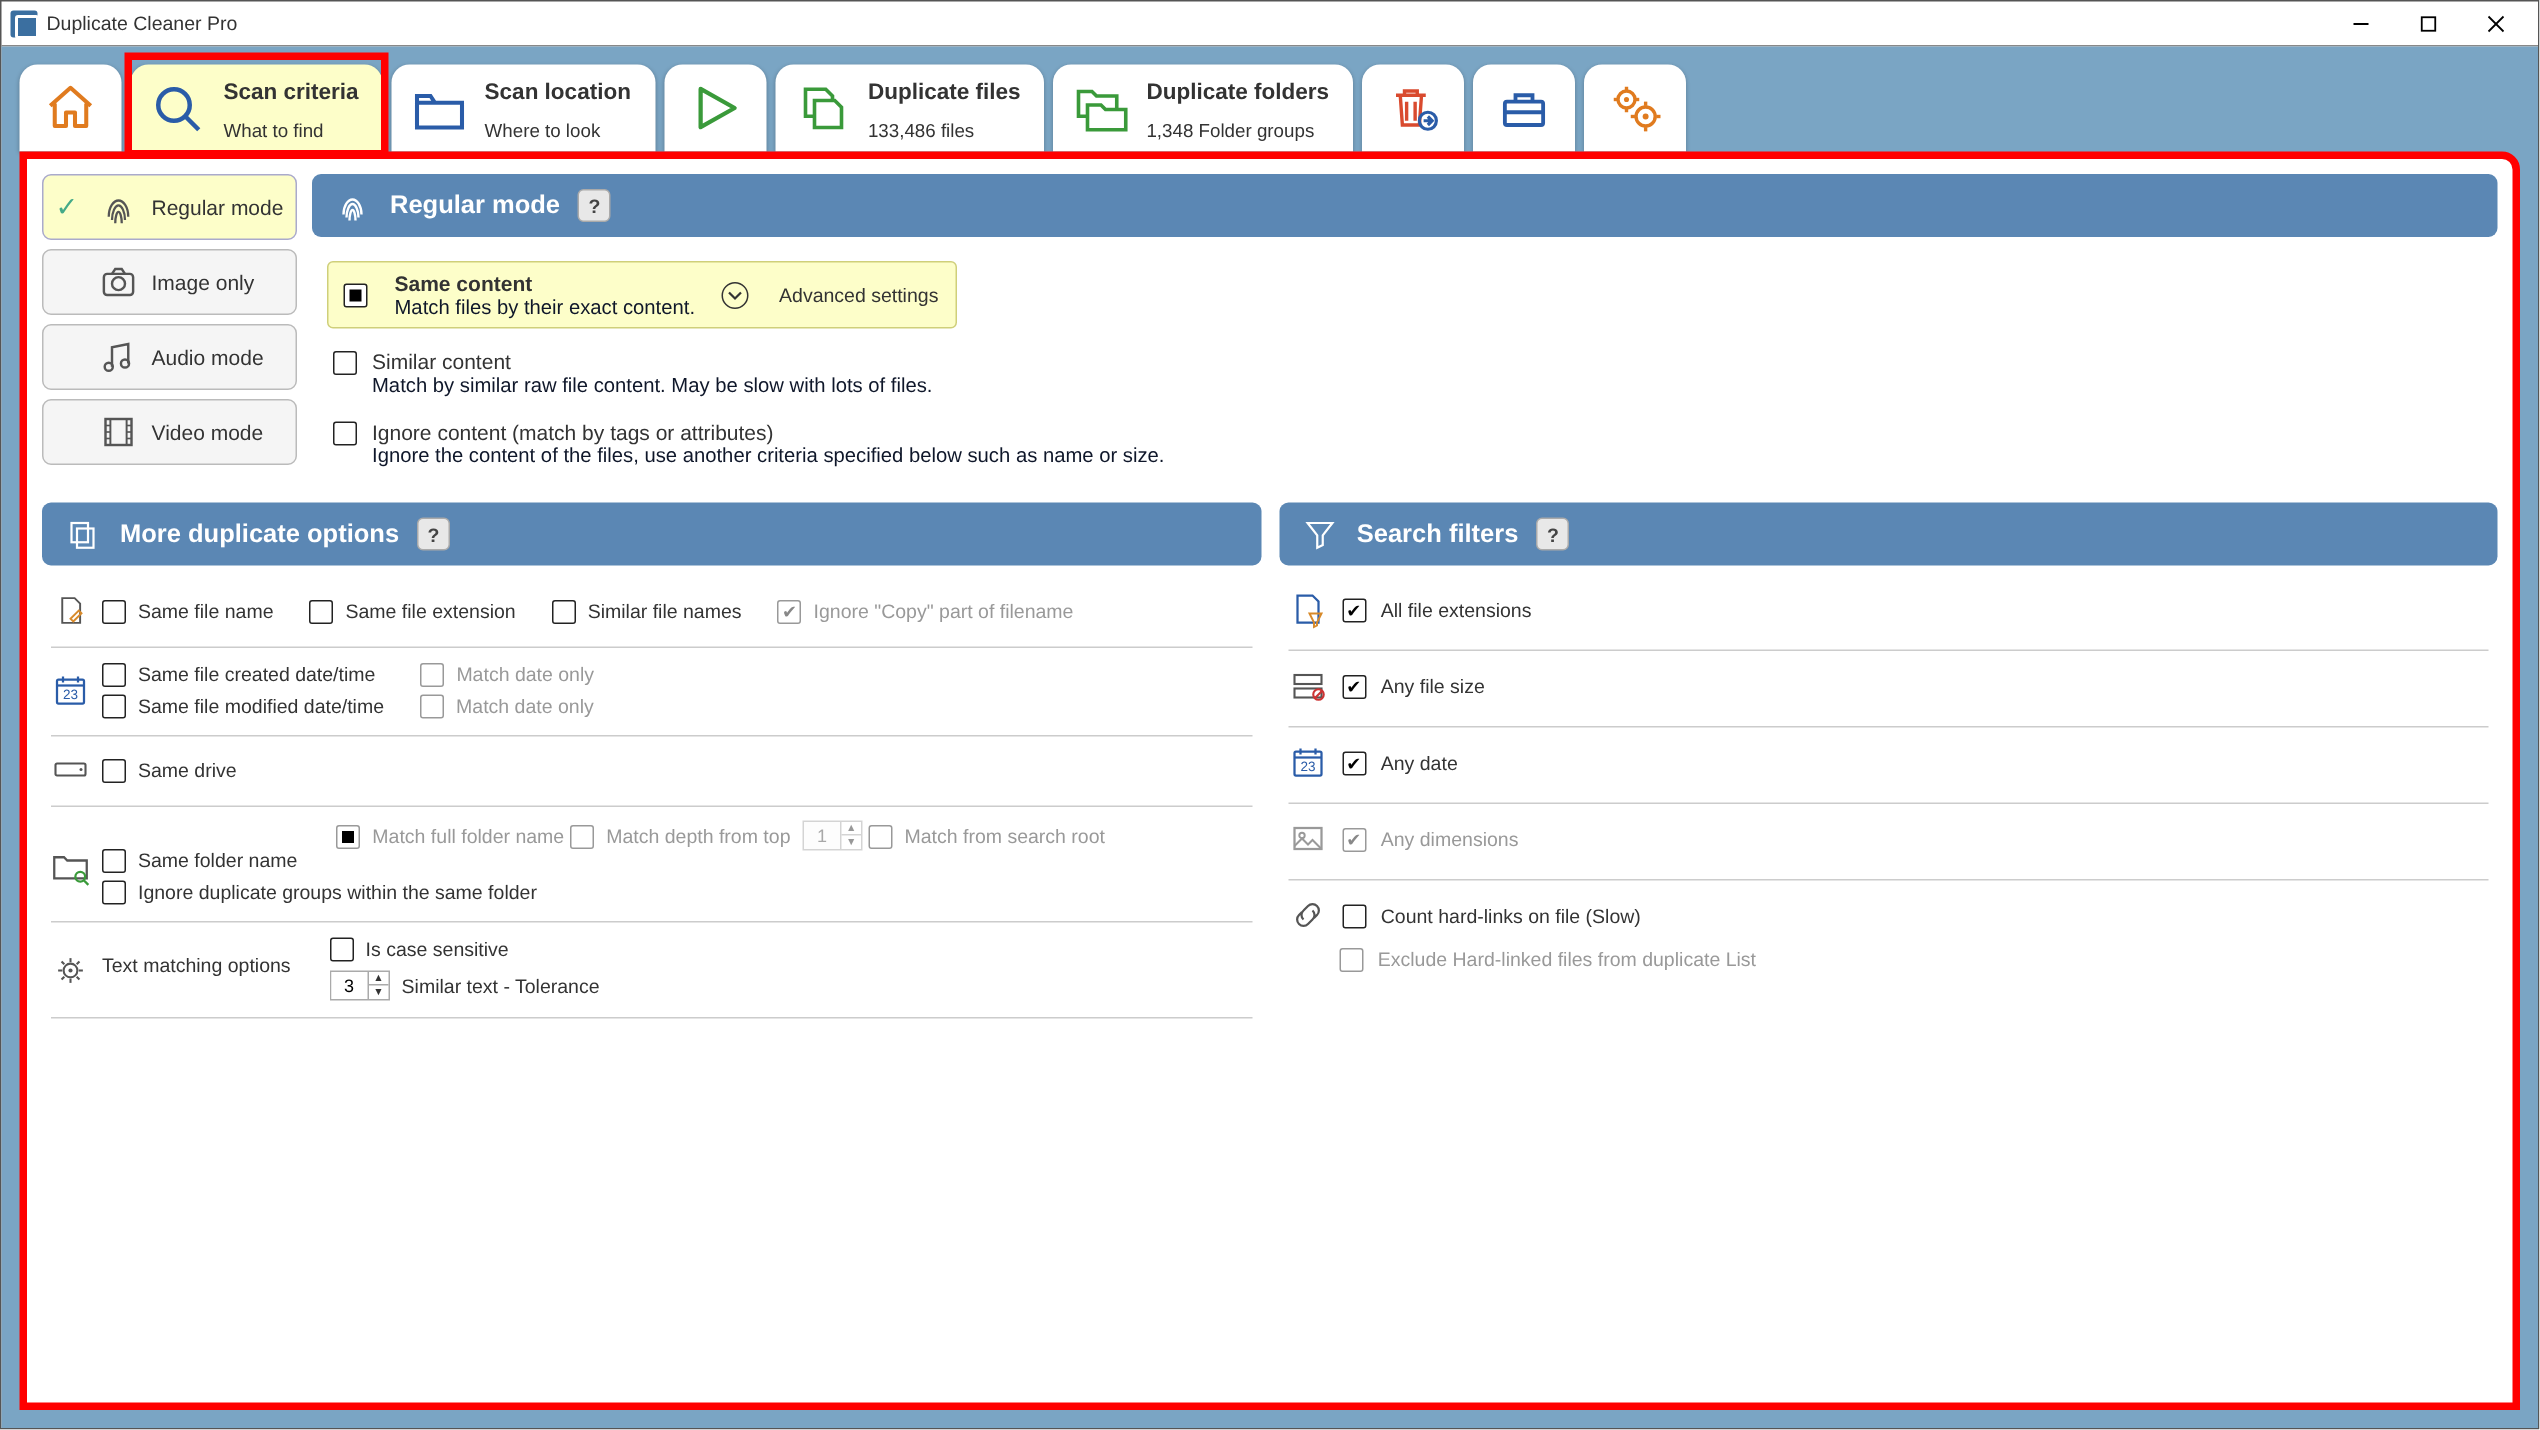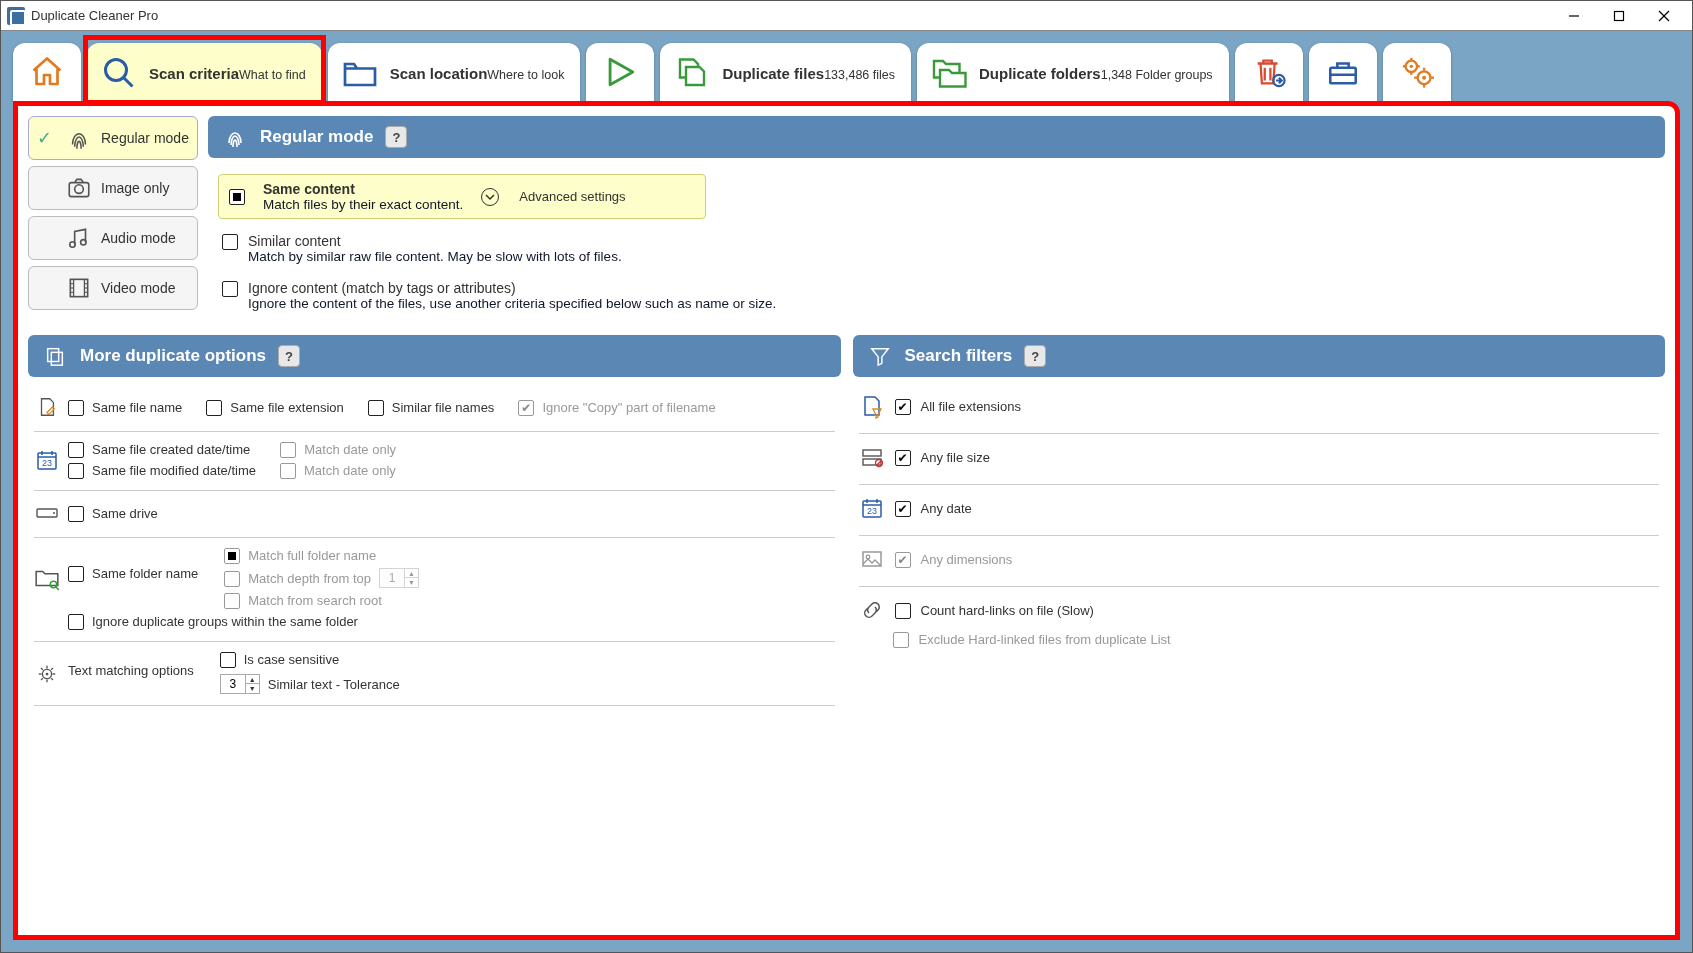--- a/index.html
+++ b/index.html
@@ -13,21 +13,21 @@
 .win-btn { width: 45px; height: 28px; display: flex; align-items: center; justify-content: center; cursor: pointer; }
 .win-btn svg { width: 12px; height: 12px; }
 
 .chrome-area { background: #7aa5c4; flex: 1; padding: 12px 12px 12px 12px; display:flex; flex-direction:column; }
 
 .top-tabs { display: flex; gap: 6px; align-items: flex-end; margin-bottom: 0; }
 .top-tab { background: #fff; border-radius: 12px 12px 0 0; padding: 4px 16px 2px 12px; display: flex; align-items: center; gap: 10px; min-height: 58px; cursor:pointer; box-shadow: 0 1px 3px rgba(0,0,0,.25); }
 .top-tab.icon-only { padding: 4px 14px; }
 .top-tab.selected { background: #fdfec9; }
 .top-tab .tab-icon { width: 40px; height: 40px; display:flex; align-items:center; justify-content:center; }
-.top-tab .tab-text { display:flex; flex-direction:row; align-items:flex-end; }
+.top-tab .tab-text { display:flex; flex-direction:column; align-items:flex-start;gap:10px; }
 .top-tab .tab-title { font-weight: bold; font-size: 15px; color:#333; }
 .top-tab .tab-sub { font-size: 12.5px; color:#333; }
 
 .highlight-red-tab { position:absolute; border: 5px solid #f00; pointer-events:none; }
 
 .content-area { background: #fff; flex:1; border-radius: 0 12px 0 0; padding: 10px 10px 10px 10px; position:relative; border:5px solid #f00; margin-top:0; }
 
 .mode-sidebar { position:absolute; left:10px; top:10px; width:170px; display:flex; flex-direction:column; gap:6px; }
 .mode-btn { height:44px; border:1px solid #bbb; border-radius:6px; background:#f5f5f5; display:flex; align-items:center; gap:8px; padding:0 8px; cursor:pointer; font-size:14px; color:#333; }
 .mode-btn.active { background:#fdfec9; border-color:#aac; }
@@ -43,21 +43,21 @@
 
 .option-row { display:flex; align-items:flex-start; gap:10px; padding:4px 0 4px 4px; }
 .cbox { width:16px; height:16px; border:1.6px solid #222; border-radius:2px; display:inline-flex; align-items:center; justify-content:center; cursor:pointer; background:#fff; flex-shrink:0; margin-top:1px;}
 .cbox.checked::after { content:"✔"; font-size:12px; line-height:1; color:#000; }
 .cbox.square::after { content:""; width:8px; height:8px; background:#000; }
 .cbox.disabled { border-color:#999; cursor:default; }
 .cbox.disabled.checked::after { color:#888; }
 .opt-text .t1 { font-weight:bold; font-size:14px; }
 .opt-text .t2 { font-size:13.5px; color:#0f172a; }
 
-.same-content-block { background:#fdfec9; border:1px solid #cfcf7a; border-radius:4px; padding:6px 10px; display:flex; align-items:center; gap:18px; margin:6px 0 10px 0; width:488px;}
+.same-content-block { background:#fdfec9; border:1px solid #cfcf7a; border-radius:4px; padding:6px 10px; display:flex; align-items:center; gap:18px; margin:6px 0 10px 0; width:420px;}
 .adv-settings { display:flex; align-items:center; gap:20px; cursor:pointer; }
 .adv-icon { width:18px; height:18px; border:1.6px solid #333; border-radius:50%; display:flex; align-items:center; justify-content:center; }
 
 .two-col { display:flex; gap:12px; margin-top:10px; }
 .col { flex:1; min-width:0; }
 
 .sub-group { border-bottom:1px solid #ccc; padding:6px 0 8px 0; }
 .sub-row { display:flex; align-items:center; gap:8px; padding:3px 0; }
 .row-icon { width:26px; height:26px; display:flex; align-items:center; justify-content:center; flex-shrink:0; }
 .disabled-text { color:#999; }
@@ -407,21 +407,21 @@
                       <circle cx="18" cy="18" r="3" fill="none" stroke="#3a9a3a" stroke-width="1.4"></circle>
                       <line x1="20" y1="20" x2="23" y2="23" stroke="#3a9a3a" stroke-width="1.4"></line>
                     </svg>
                 </span>
                 <div style="display:flex;flex-direction:column;gap:4px;">
                   <div class="sub-row" style="padding:0;align-items:flex-start">
                     <div style="display:flex;align-items:center;gap:8px;margin-top:18px;">
                       <span class="cbox"></span>
                       <span>Same folder name</span>
                     </div>
-                    <div style="display:flex;flex-direction:column;gap:4px;margin-left:18px;">
+                    <div style="display:flex;gap:4px;margin-left:18px;">
                       <div class="sub-row" style="padding:0">
                         <span class="cbox disabled square checked" style=""></span>
                         <span class="disabled-text">Match full folder name</span>
                       </div>
                       <div class="sub-row" style="padding:0">
                         <span class="cbox disabled"></span>
                         <span class="disabled-text">Match depth from top</span>
                         <span class="spinner disabled">
                           <input disabled="" value="1" style="">
                           <span class="arrows">

